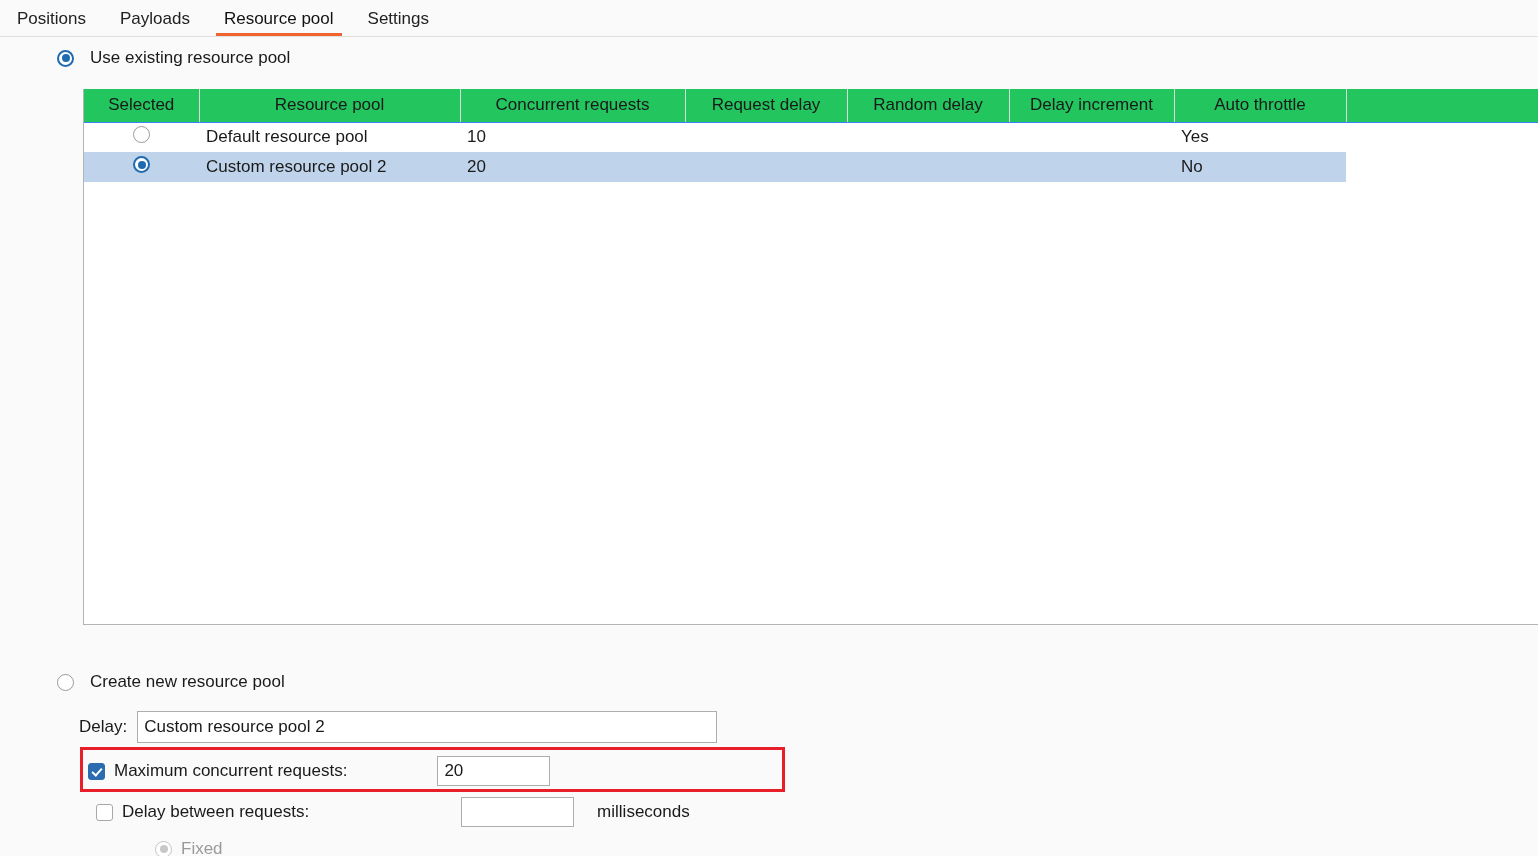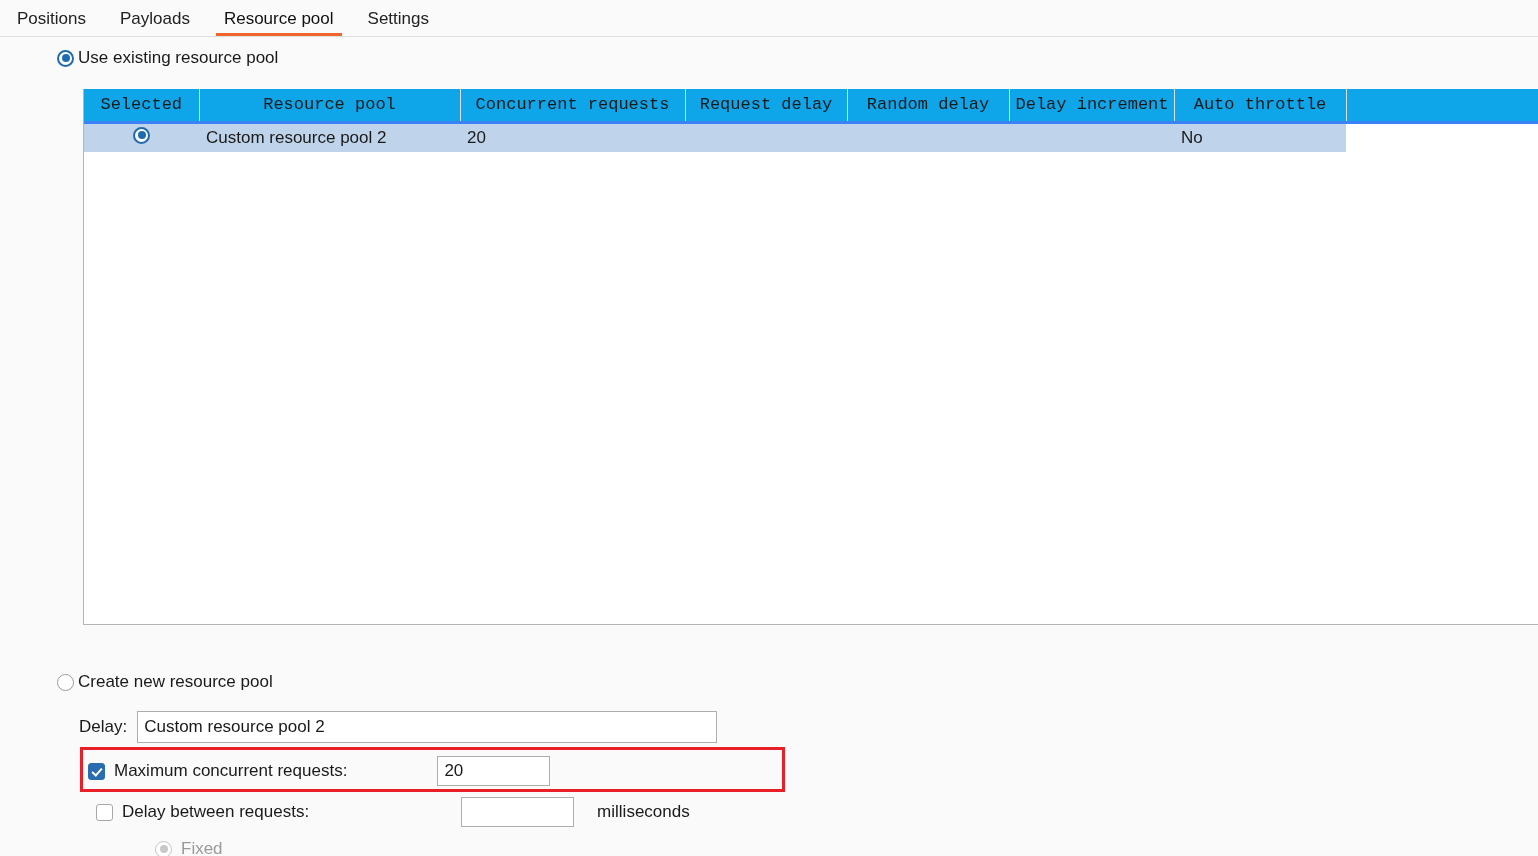--- a/index.html
+++ b/index.html
@@ -109,21 +109,21 @@
     border: solid #ffffff;
     border-width: 0 2px 2px 0;
     transform: rotate(42deg);
   }
 
   
   .opt-row {
     position: absolute;
     display: flex;
     align-items: center;
-    gap: 4px;
+    gap: 16px;
   }
   #use-existing-row { left: 57px; top: 48px; }
   #create-new-row   { left: 57px; top: 672px; }
   .opt-label { font-size: 17px; color: #1a1a1a; }
 
   
   .table-wrap {
     position: absolute;
     left: 83px; top: 89px;
     width: 1455px;
@@ -139,26 +139,25 @@
     table-layout: fixed;
     width: 1455px;
   }
   table.pooltable th {
     height: 33px;
     font-weight: normal;
     font-size: 17px;
     color: #1a1a1a;
     text-align: center;
     border-right: 1px solid #dcdcdc;
-    border-bottom: 3px solid #3b82f6;
-    background: #0ea5e9;
+    border-bottom: 1px solid #3b82f6;
+    background: #22c55e;
     padding: 0 6px;
     box-sizing: border-box;
     white-space: nowrap;
-    font-family: Liberation Mono, monospace;
   }
   table.pooltable th.filler { border-right: none; }
   table.pooltable td {
     height: 30px;
     font-size: 17px;
     color: #1a1a1a;
     padding: 0 7px;
     box-sizing: border-box;
     white-space: nowrap;
     border: none;
@@ -273,20 +272,32 @@
         <th>Concurrent requests</th>
         <th>Request delay</th>
         <th>Random delay</th>
         <th>Delay increment</th>
         <th>Auto throttle</th>
         <th class="filler"></th>
       </tr>
     </thead>
     <tbody>
 
+      <tr>
+        <td class="c-selected">
+          <span class="radio"></span>
+        </td>
+        <td>Default resource pool</td>
+        <td>10</td>
+        <td></td>
+        <td class="c-center"></td>
+        <td></td>
+        <td>Yes</td>
+        <td class="filler"></td>
+      </tr>
 
 
       <tr class="row-sel">
         <td class="c-selected">
           <span class="radio checked"></span>
         </td>
         <td>Custom resource pool 2</td>
         <td>20</td>
         <td></td>
         <td class="c-center"></td>

